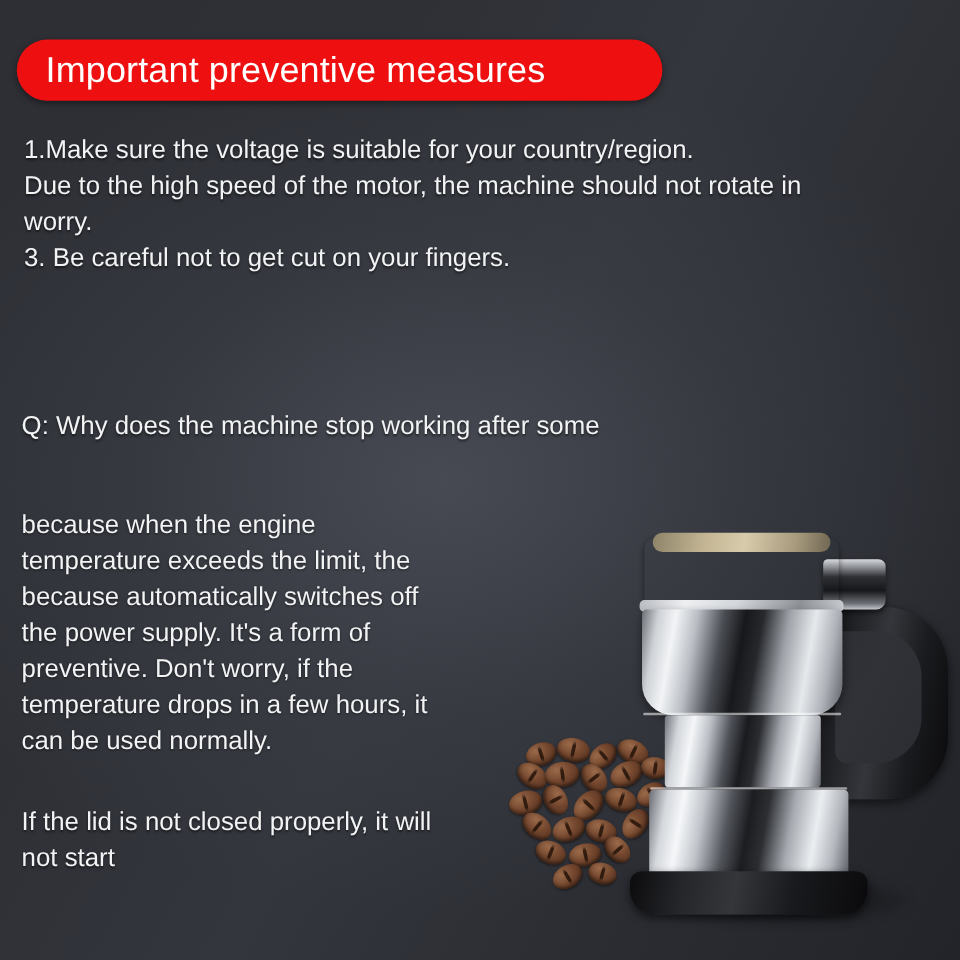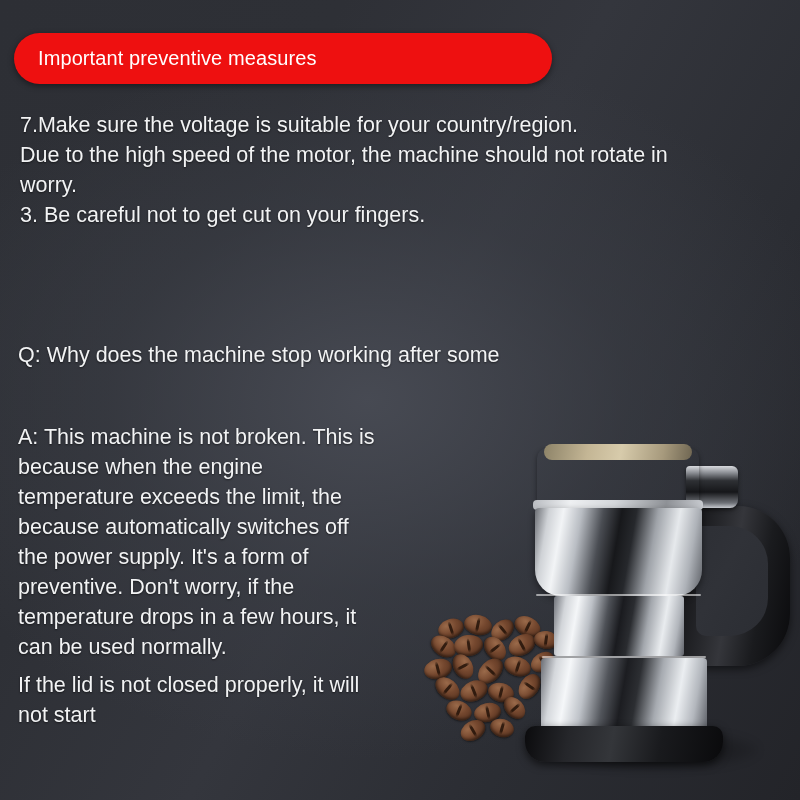--- a/index.html
+++ b/index.html
@@ -35,21 +35,21 @@
     color: #ffffff;
     white-space: nowrap;
     letter-spacing: 0.1px;
   }
   #badge-preventive {
     left: 14px;
     top: 33px;
     width: 538px;
     height: 51px;
     padding-left: 24px;
-    font-size: 20px;
+    font-size: 30px;
     background: #ee1010;
     box-shadow: 0 2px 6px rgba(0,0,0,0.45);
   }
   #badge-answer {
     left: 14px;
     top: 262px;
     width: 369px;
     height: 50px;
     padding-left: 26px;
     font-size: 30px;
@@ -269,33 +269,32 @@
 </head>
 <body>
 
 <div id="page">
 
   <div class="badge" id="badge-preventive">
     <span>Important preventive measures</span>
   </div>
 
   <div class="bodytext" id="prevention-list">
-    <span class="line">7.Make sure the voltage is suitable for your country/region.</span>
+    <span class="line">1.Make sure the voltage is suitable for your country/region.</span>
     <span class="line">Due to the high speed of the motor, the machine should not rotate in</span>
     <span class="line">worry.</span>
     <span class="line">3. Be careful not to get cut on your fingers.</span>
   </div>
 
 
   <div class="bodytext" id="qa-question">
     <span class="line">Q: Why does the machine stop working after some</span>
   </div>
 
   <div class="bodytext" id="qa-answer">
-    <span class="line">A: This machine is not broken. This is</span>
     <span class="line">because when the engine</span>
     <span class="line">temperature exceeds the limit, the</span>
     <span class="line">because automatically switches off</span>
     <span class="line">the power supply. It's a form of</span>
     <span class="line">preventive. Don't worry, if the</span>
     <span class="line">temperature drops in a few hours, it</span>
     <span class="line">can be used normally.</span>
   </div>
 
   <div class="bodytext" id="qa-lid-note">

